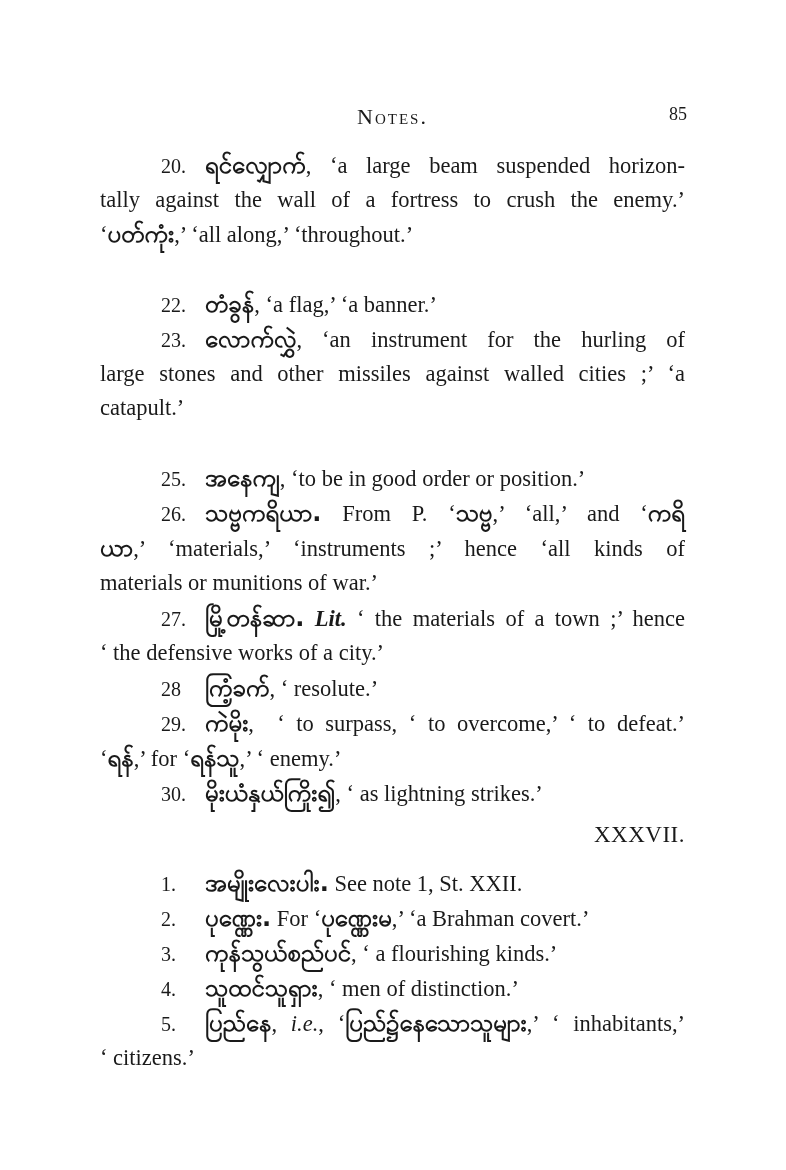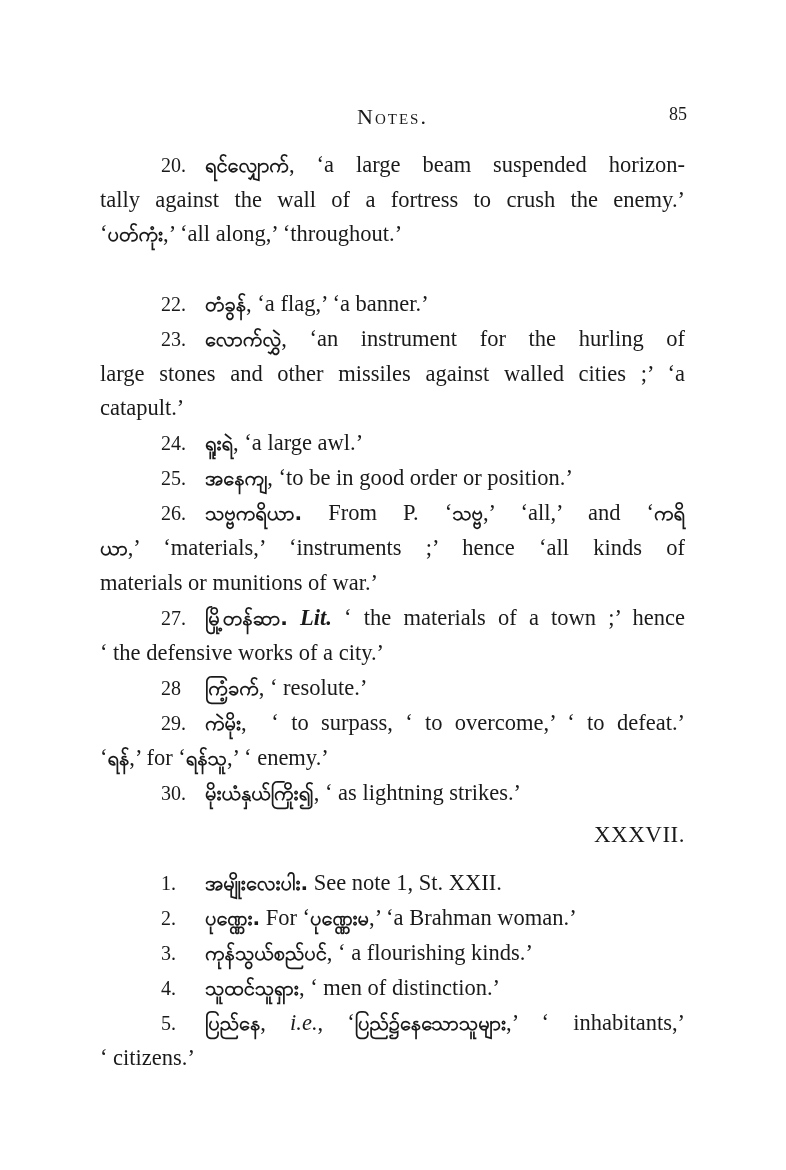--- a/index.html
+++ b/index.html
@@ -8,21 +8,21 @@
   .page { position: absolute; left: 0; top: 0; width: 712px; height: 1170px; }
   .running-head { position: absolute; top: 104px; left: 100px; width: 585px; height: 34px; }
   .rh-title { position: absolute; left: 0; right: 0; text-align: center; top: 0;
               font-size: 22px; letter-spacing: 2px; font-variant: small-caps; }
   .rh-page { position: absolute; right: -2px; top: 0; font-size: 18px; }
   .line { position: absolute; left: 100px; width: 585px; font-size: 22.5px;
           line-height: 30px; white-space: nowrap; }
   .justify { text-align: justify; text-align-last: justify; }
   .indent { padding-left: 40px; width: 545px; }
   .num { display: inline-block; min-width: 44px; font-size: 20px; margin-left: 21px; }
-  .my { font-family: "DejaVu Sans", sans-serif; font-size: 20px; font-weight: bold; margin-top: 48px; }
+  .my { font-family: "DejaVu Sans", sans-serif; font-size: 24px; font-weight: bold; margin-top: 48px; }
   .it { font-style: italic; }
   .bi { font-style: italic; font-weight: bold; }
   .section-heading { position: absolute; left: 100px; width: 585px; text-align: right;
                      top: 822px; font-size: 23px; letter-spacing: 0.5px; }
 </style>
 </head>
 <body>
 
 <div class="page">
 
@@ -41,23 +41,20 @@
   <div class="line indent" style="top:289px">
     <span class="num">22.</span><span class="my">တံခွန်</span>, <span>‘a flag,’ ‘a banner.’</span>
   </div>
 
   <div class="line justify indent" style="top:324px">
     <span class="num">23.</span><span class="my">လောက်လွှဲ</span>, <span>‘an instrument for the hurling of</span>
   </div>
   <div class="line justify" style="top:359px">large stones and other missiles against walled cities ;’ ‘a</div>
   <div class="line" style="top:393px">catapult.’</div>
 
-  <div class="line indent" style="top:428px">
-    <span class="num">24.</span><span class="my">ရူးရဲ</span>, <span>‘a large awl.’</span>
-  </div>
 
   <div class="line indent" style="top:463px">
     <span class="num">25.</span><span class="my">အနေကျ</span>, <span>‘to be in good order or position.’</span>
   </div>
 
   <div class="line justify indent" style="top:498px">
     <span class="num">26.</span><span class="my">သဗ္ဗကရိယာ.</span> <span>From P. ‘</span><span class="my">သဗ္ဗ</span><span>,’ ‘all,’ and ‘</span><span class="my">ကရိ</span>
   </div>
   <div class="line justify" style="top:533px">
     <span class="my">ယာ</span><span>,’ ‘materials,’ ‘instruments ;’ hence ‘all kinds of</span>
@@ -84,21 +81,21 @@
     <span class="num">30.</span><span class="my">မိုးယံနှယ်ကြိုး၍</span>, <span>‘ as lightning strikes.’</span>
   </div>
 
   <div class="section-heading">XXXVII.</div>
 
   <div class="line indent" style="top:868px">
     <span class="num">1.</span><span class="my">အမျိုးလေးပါး.</span> <span>See note 1, St. XXII.</span>
   </div>
 
   <div class="line indent" style="top:903px">
-    <span class="num">2.</span><span class="my">ပုဏ္ဏေး.</span> <span>For ‘</span><span class="my">ပုဏ္ဏေးမ</span><span>,’ ‘a Brahman woman.’</span>
+    <span class="num">2.</span><span class="my">ပုဏ္ဏေး.</span> <span>For ‘</span><span class="my">ပုဏ္ဏေးမ</span><span>,’ ‘a Brahman covert.’</span>
   </div>
 
   <div class="line indent" style="top:938px">
     <span class="num">3.</span><span class="my">ကုန်သွယ်စည်ပင်</span>, <span>‘ a flourishing kinds.’</span>
   </div>
 
   <div class="line indent" style="top:973px">
     <span class="num">4.</span><span class="my">သူထင်သူရှား</span>, <span>‘ men of distinction.’</span>
   </div>
 

